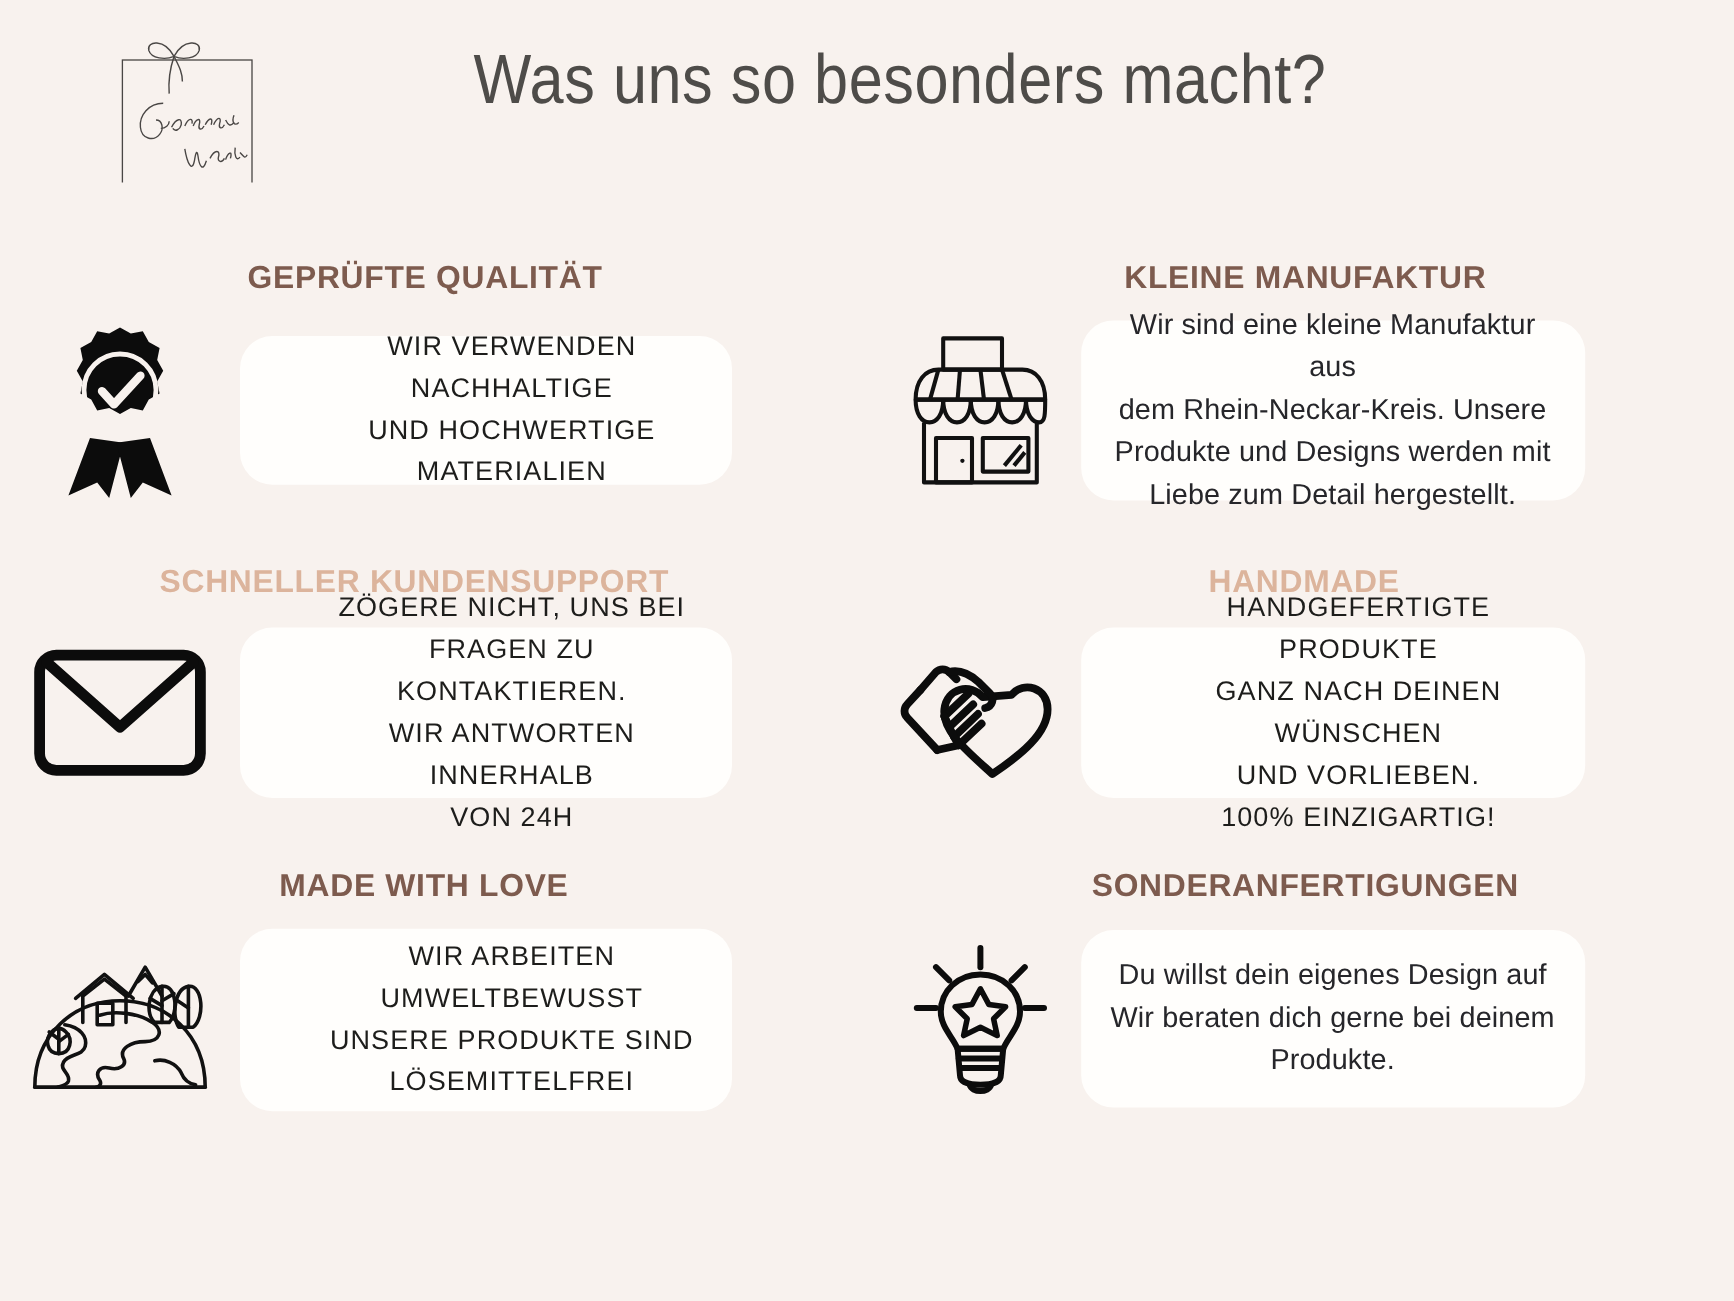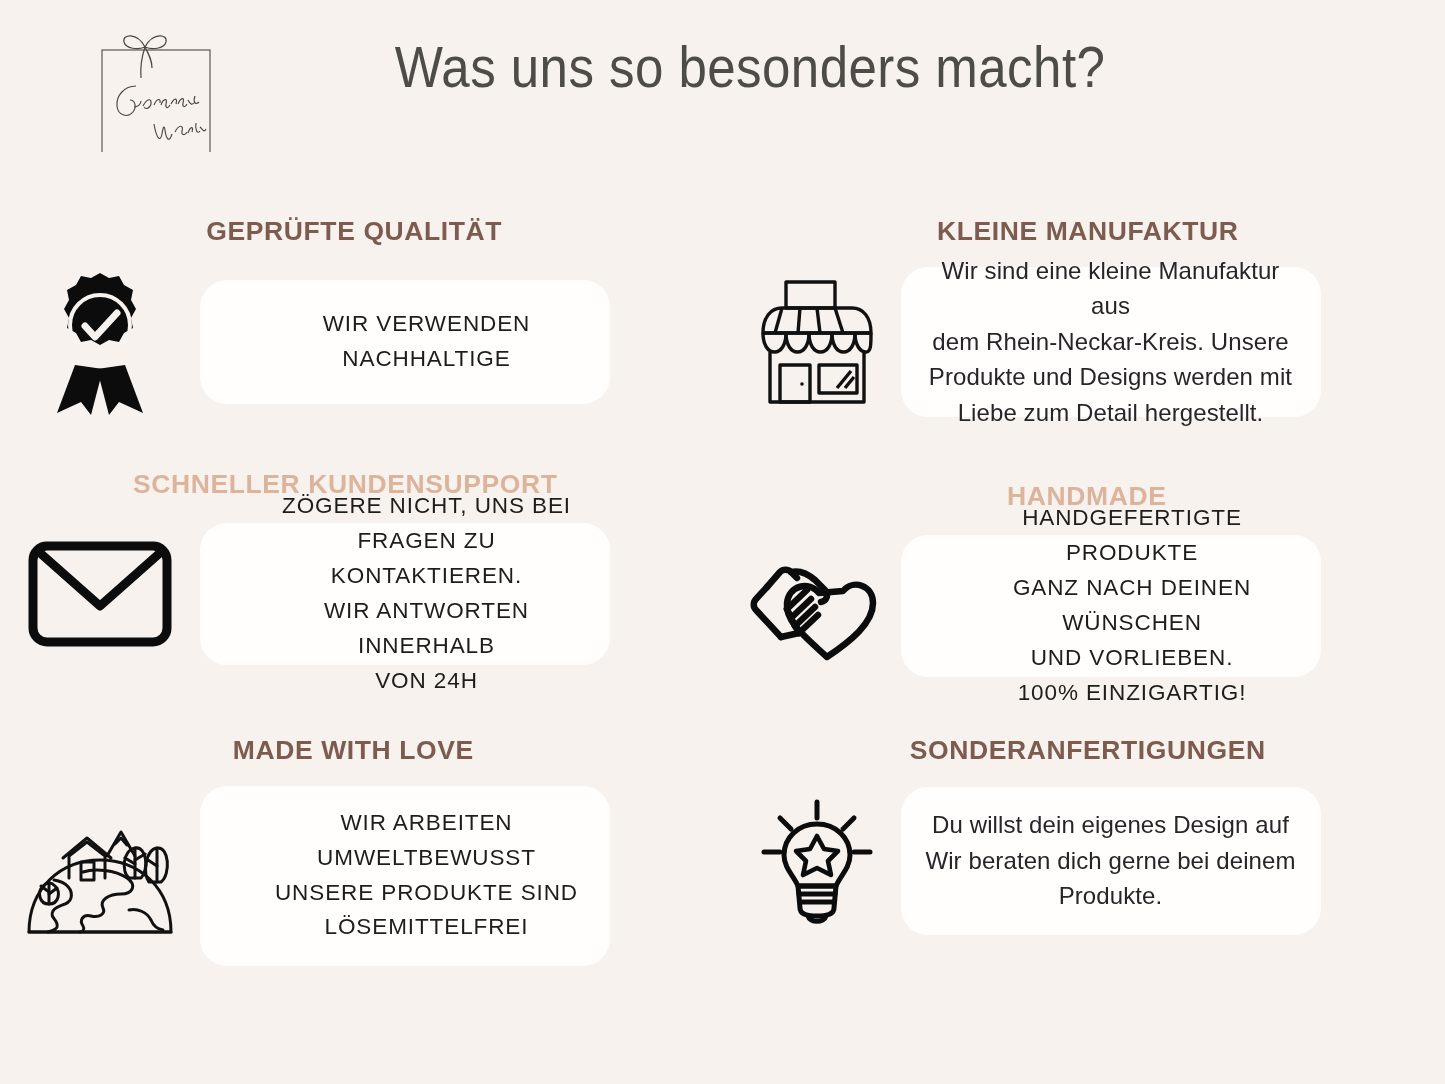--- a/index.html
+++ b/index.html
@@ -90,28 +90,28 @@
 
   #f2 .f-title{margin-left:8px;}
   #f2 .f-icon{width:168px;height:150px;margin-left:10px;}
   #f2 .card{width:420px;height:150px;}
 
   
   #f3 .f-title{margin-left:-32px;}
   #f3 .f-icon{width:200px;height:150px;}
   #f3 .card{width:410px;height:142px;}
 
-  #f4 .f-title{margin-left:6px;margin-top:12px;}
+  #f4 .f-title{margin-left:6px;}
   #f4 .f-icon{width:168px;height:150px;margin-left:10px;}
   #f4 .card{width:420px;height:142px;}
 
   
   #f5 .f-title{margin-left:-16px;}
   #f5 .f-icon{width:200px;height:150px;}
-  #f5 .card{width:410px;height:180px;}
+  #f5 .card{width:410px;height:152px;}
 
   #f6 .f-title{margin-left:8px;}
   #f6 .f-icon{width:168px;height:150px;margin-left:10px;}
   #f6 .card{width:420px;height:148px;}
 
   .row1{margin-top:42px;}
   .row2{margin-top:54px;}
   .row3{margin-top:56px;}
 
   .nowrap-line{display:block;}
@@ -174,20 +174,21 @@
               </g>
 
               <circle cx="59" cy="56" r="30" fill="none" stroke="#f8f2ee" stroke-width="4"></circle>
 
               <path d="M44 57 L54 68 L76 44" fill="none" stroke="#f8f2ee" stroke-width="7" stroke-linecap="round" stroke-linejoin="round"></path>
             </svg>
           </div>
           <div class="card up">
             <div class="card-text">
               <span class="nowrap-line">WIR VERWENDEN NACHHALTIGE</span>
+              <span class="nowrap-line">UND HOCHWERTIGE MATERIALIEN</span>
             </div>
           </div>
         </div>
       </div>
     </div>
 
     <div class="col">
       <div class="feature" id="f2">
         <div class="f-title brown">KLEINE MANUFAKTUR</div>
         <div class="f-body">

